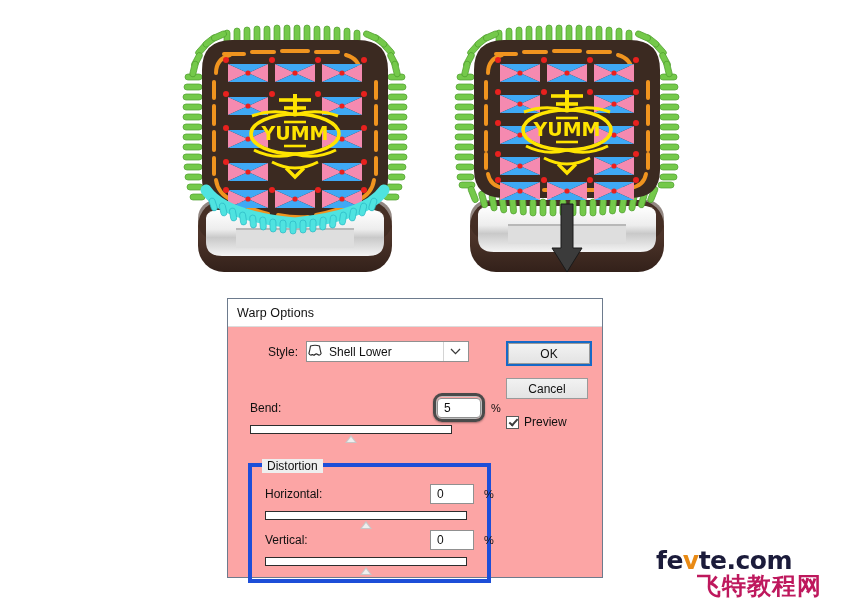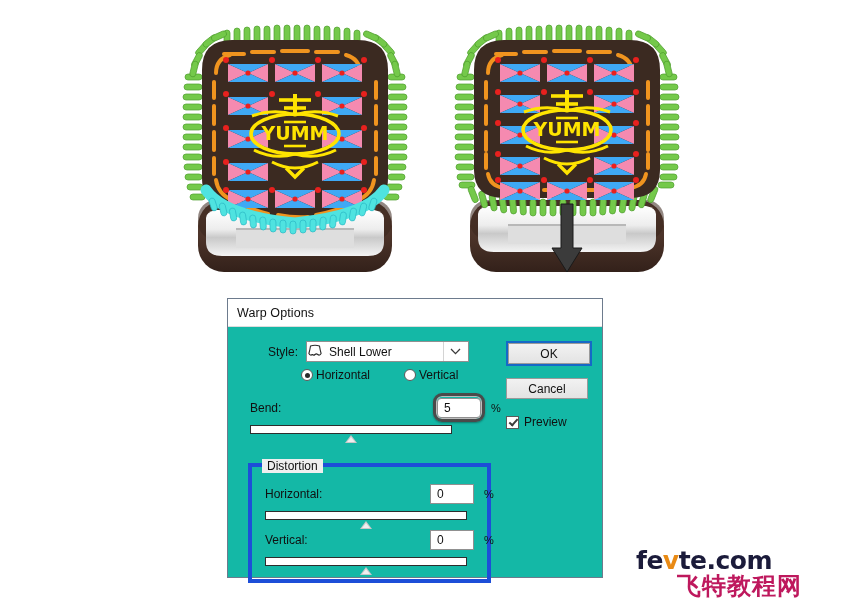--- a/index.html
+++ b/index.html
@@ -27,21 +27,21 @@
 
   .cookie-svg { display: block; width: 230px; height: 250px; }
 
   
   .dialog {
     position: absolute;
     left: 227px;
     top: 298px;
     width: 376px;
     height: 280px;
-    background: #14b8a6;
+    background: #fca5a5;
     border: 1px solid #6d7b8d;
     box-sizing: border-box;
   }
   .dialog-titlebar {
     height: 28px;
     background: #ffffff;
     border-bottom: 1px solid #dcdcdc;
     display: flex;
     align-items: center;
     padding-left: 9px;
@@ -282,21 +282,21 @@
     width: 3px; height: 7px;
     border: solid #3c3c3c;
     border-width: 0 2px 2px 0;
     transform: rotate(42deg);
   }
   .check-label { font-size: 12px; color: #101010; margin-left: 3px; }
 
   
   .watermark {
     position: absolute;
-    left: 636px;
+    left: 656px;
     top: 548px;
     width: 168px;
     text-align: left;
     line-height: 1;
   }
   .wm-line1 {
     font-family: "DejaVu Sans", sans-serif;
     font-weight: bold;
     font-size: 25px;
     letter-spacing: -0.5px;
@@ -741,30 +741,20 @@
           </svg>
           <span class="combo-text">Shell Lower</span>
           <span class="combo-arrow">
             <svg width="11" height="7" viewBox="0 0 11 7">
                 <path d="M1 1 L5.5 5.6 L10 1" fill="none" stroke="#3a3a3a" stroke-width="1.3"></path>
               </svg>
           </span>
         </div>
       </div>
 
-      <div class="row-radios">
-        <label class="radio-item">
-          <span class="radio-dot checked"></span>
-          <span class="radio-label">Horizontal</span>
-        </label>
-        <label class="radio-item second">
-          <span class="radio-dot"></span>
-          <span class="radio-label">Vertical</span>
-        </label>
-      </div>
 
       <div class="row-bend">
         <span class="lbl bend-label">Bend:</span>
         <div class="focus-ring"></div>
         <div class="numfield bend-field">5</div>
         <span class="pct bend-pct">%</span>
         <div class="slider bend-slider"></div>
         <div class="thumb bend-thumb"></div>
       </div>
 

